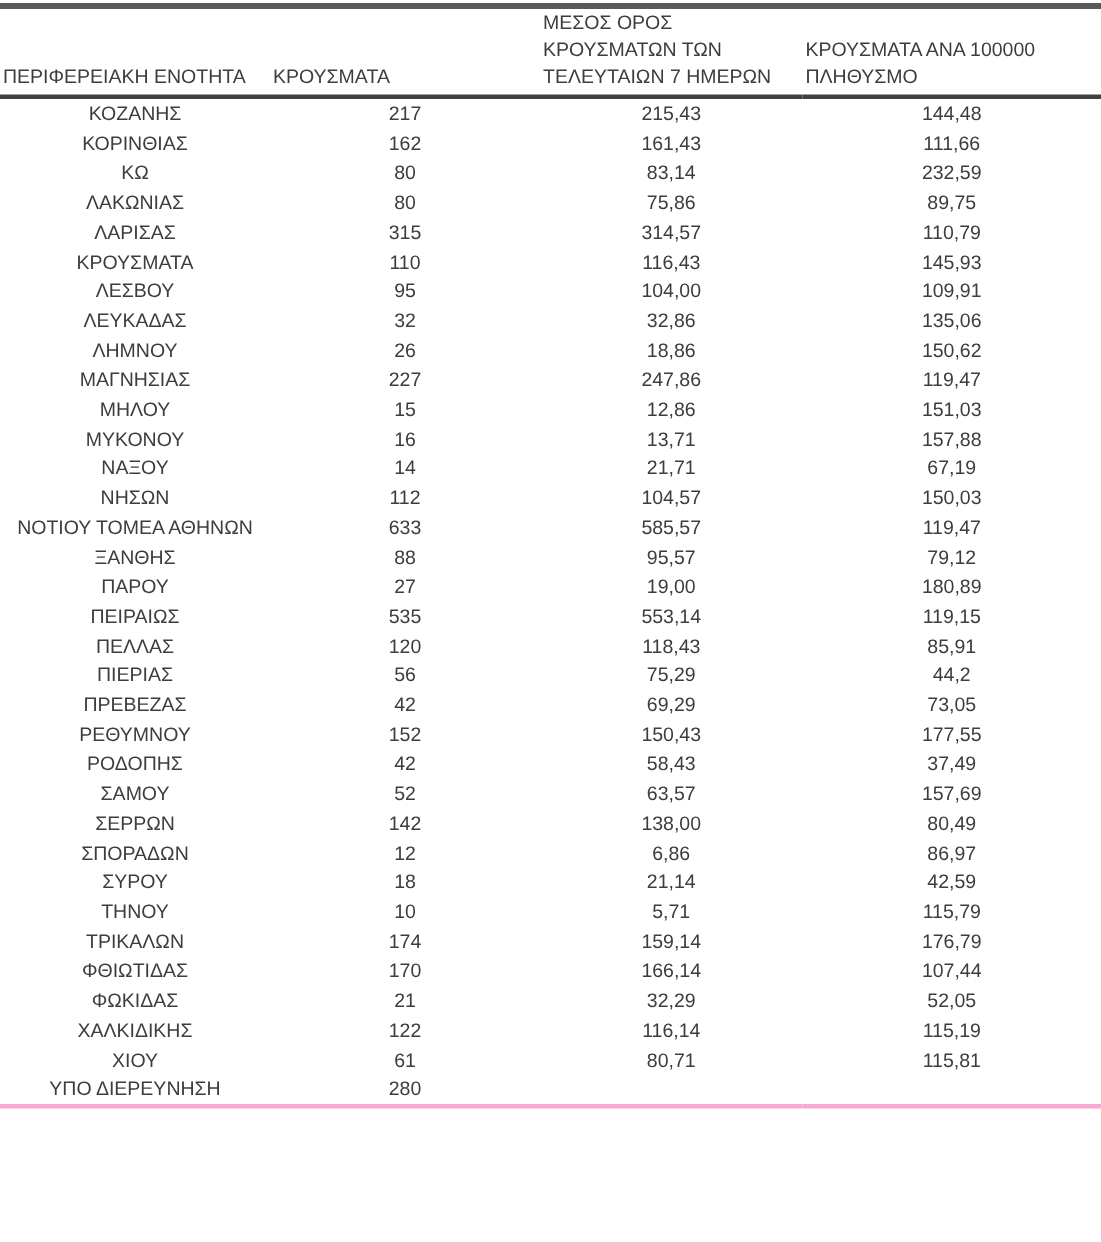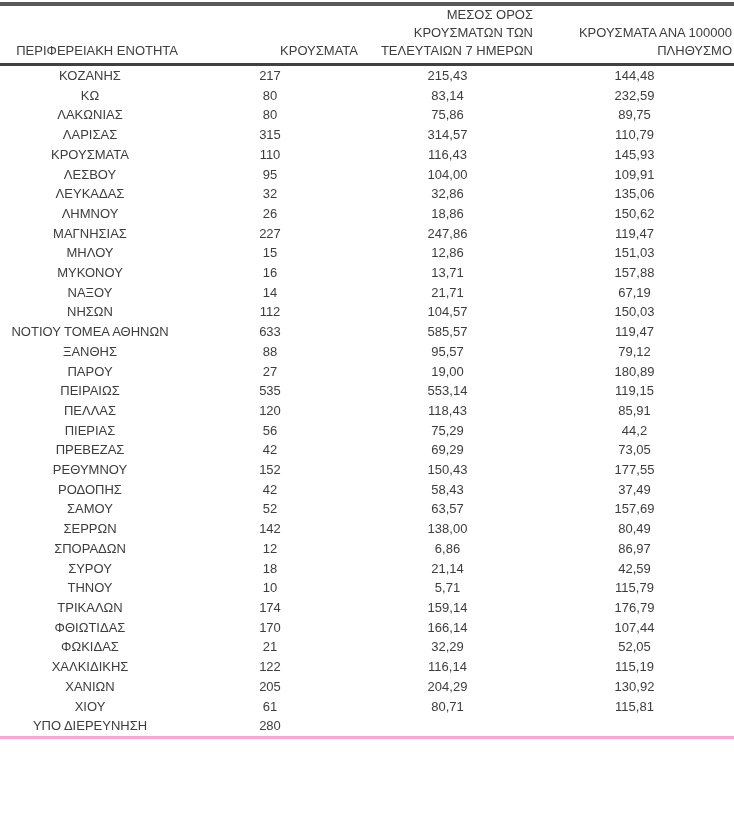--- a/index.html
+++ b/index.html
@@ -27,21 +27,21 @@
     color: #3d3d3d;
     font-size: 13px;
   }
   table.cases col.c1 { width: 180px; }
   table.cases col.c2 { width: 180px; }
   table.cases col.c3 { width: 175px; }
   table.cases col.c4 { width: 199px; }
   table.cases th {
     font-weight: normal;
     vertical-align: bottom;
-    text-align: right;
+    text-align: left;
     height: 51px;
     padding: 0 2px 3px 2px;
     line-height: 18px;
     white-space: pre-line;
     border-bottom: 3px solid #404040;
   }
   table.cases td {
     text-align: center;
     height: 19.7px;
     padding: 0 2px;
@@ -77,20 +77,26 @@
       </tr>
     </thead>
     <tbody>
         <tr>
     <td>ΚΟΖΑΝΗΣ</td>
     <td>217</td>
     <td>215,43</td>
     <td>144,48</td>
   </tr>
         <tr>
+    <td>ΚΟΡΙΝΘΙΑΣ</td>
+    <td>162</td>
+    <td>161,43</td>
+    <td>111,66</td>
+  </tr>
+        <tr>
     <td>ΚΩ</td>
     <td>80</td>
     <td>83,14</td>
     <td>232,59</td>
   </tr>
         <tr>
     <td>ΛΑΚΩΝΙΑΣ</td>
     <td>80</td>
     <td>75,86</td>
     <td>89,75</td>
@@ -255,26 +261,20 @@
     <td>ΦΩΚΙΔΑΣ</td>
     <td>21</td>
     <td>32,29</td>
     <td>52,05</td>
   </tr>
         <tr>
     <td>ΧΑΛΚΙΔΙΚΗΣ</td>
     <td>122</td>
     <td>116,14</td>
     <td>115,19</td>
-  </tr>
-        <tr>
-    <td>ΧΑΝΙΩΝ</td>
-    <td>205</td>
-    <td>204,29</td>
-    <td>130,92</td>
   </tr>
         <tr>
     <td>ΧΙΟΥ</td>
     <td>61</td>
     <td>80,71</td>
     <td>115,81</td>
   </tr>
         <tr>
     <td>ΥΠΟ ΔΙΕΡΕΥΝΗΣΗ</td>
     <td>280</td>

